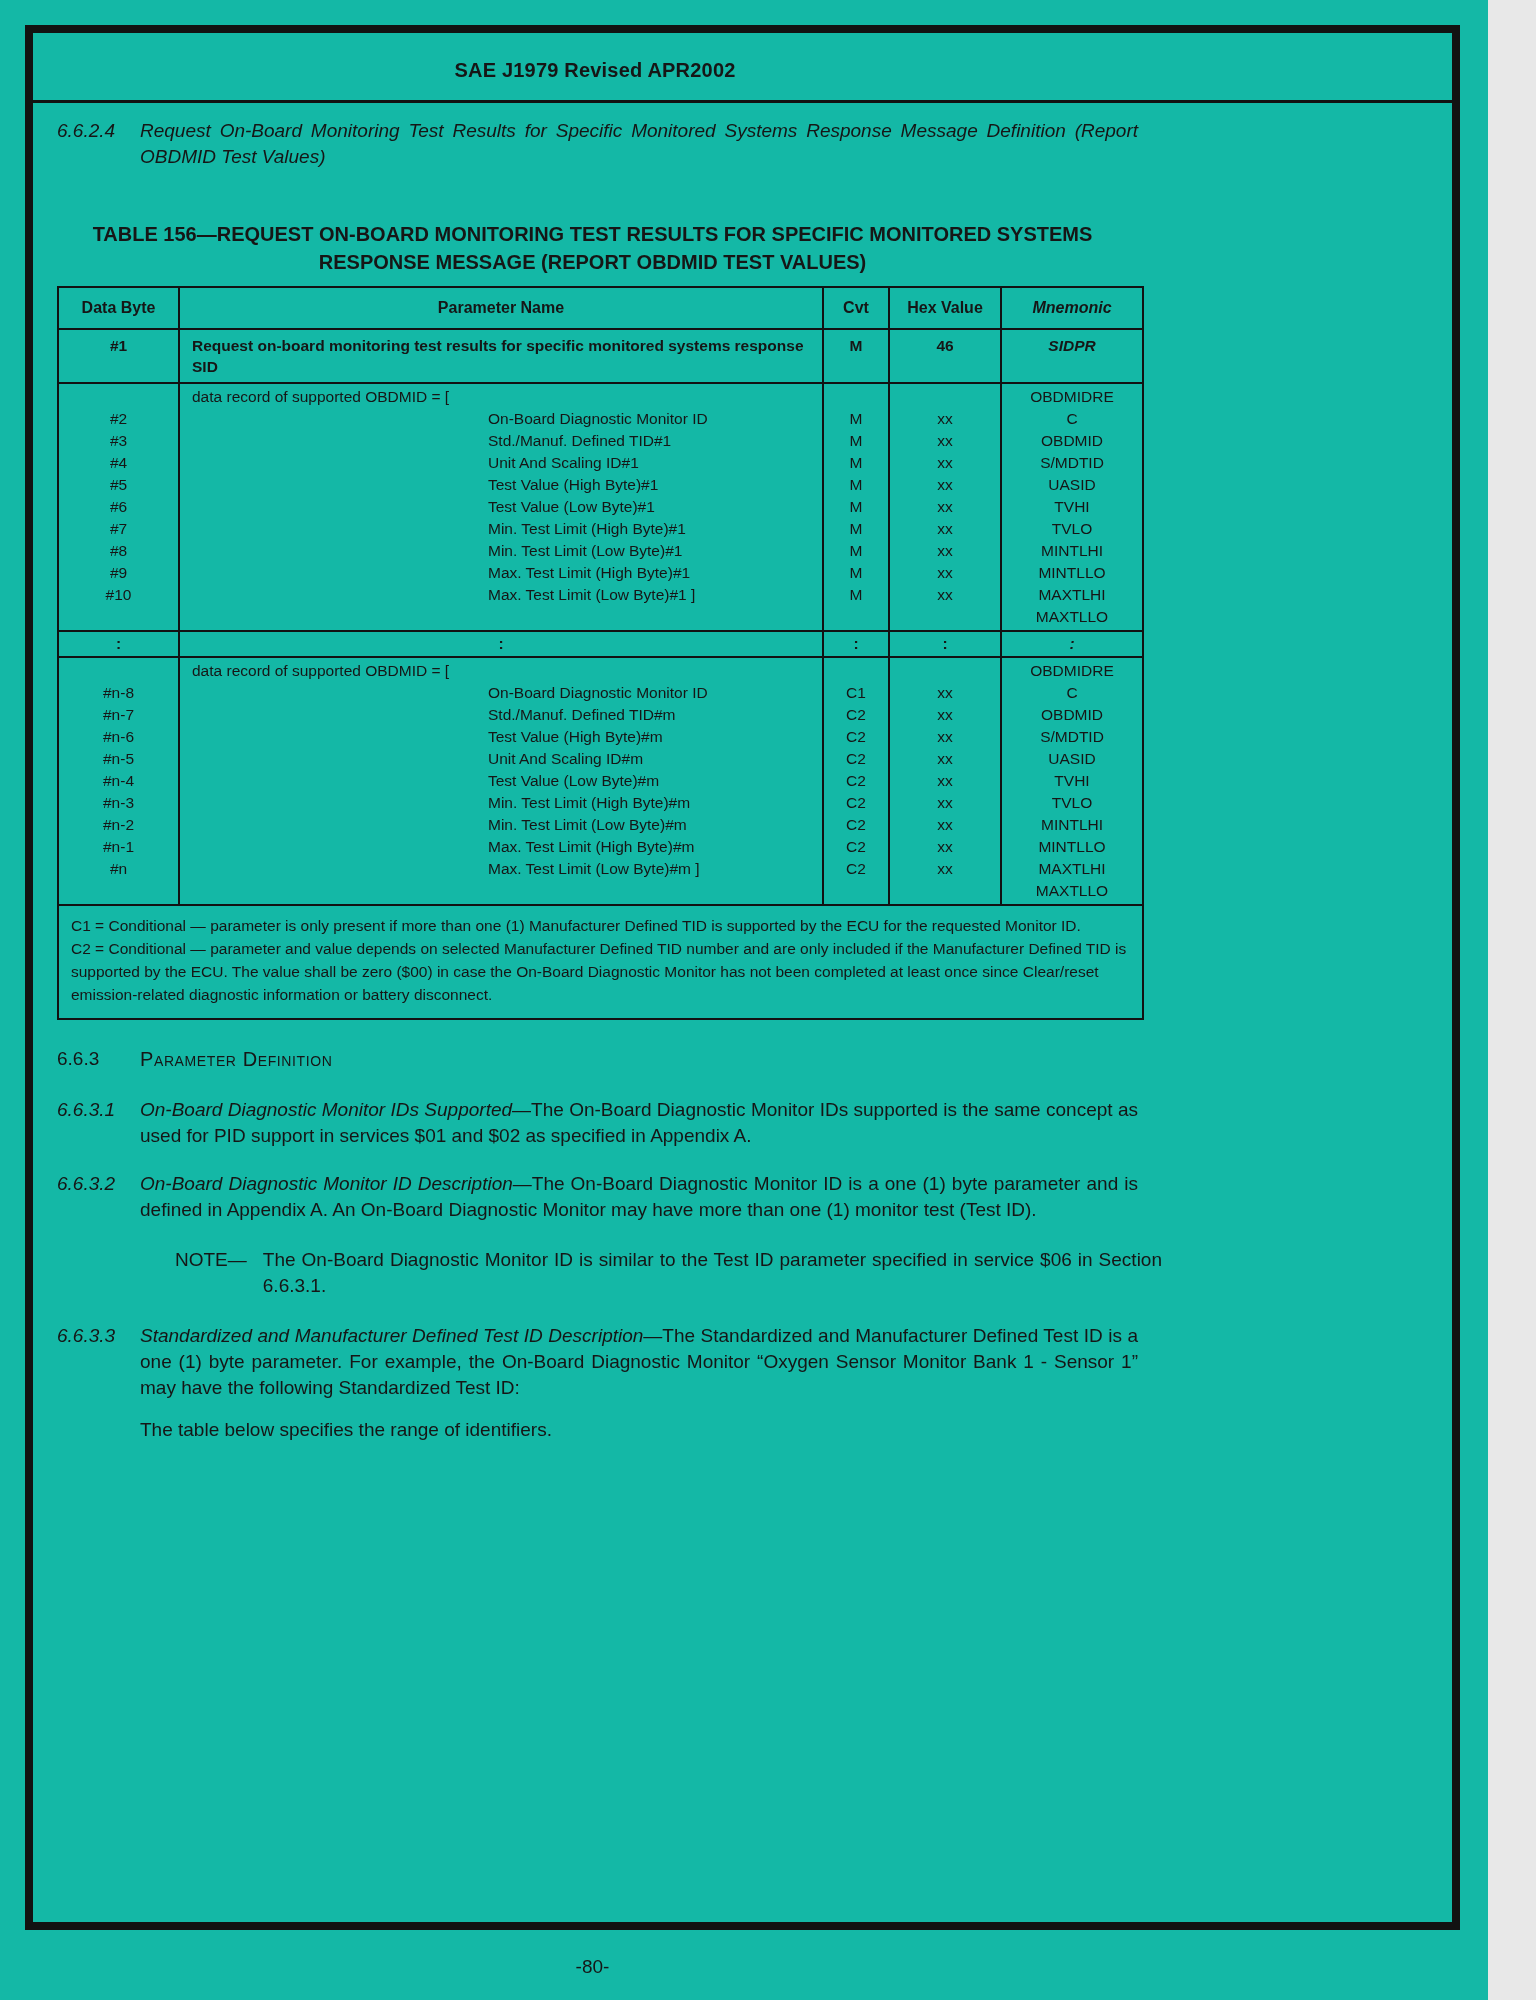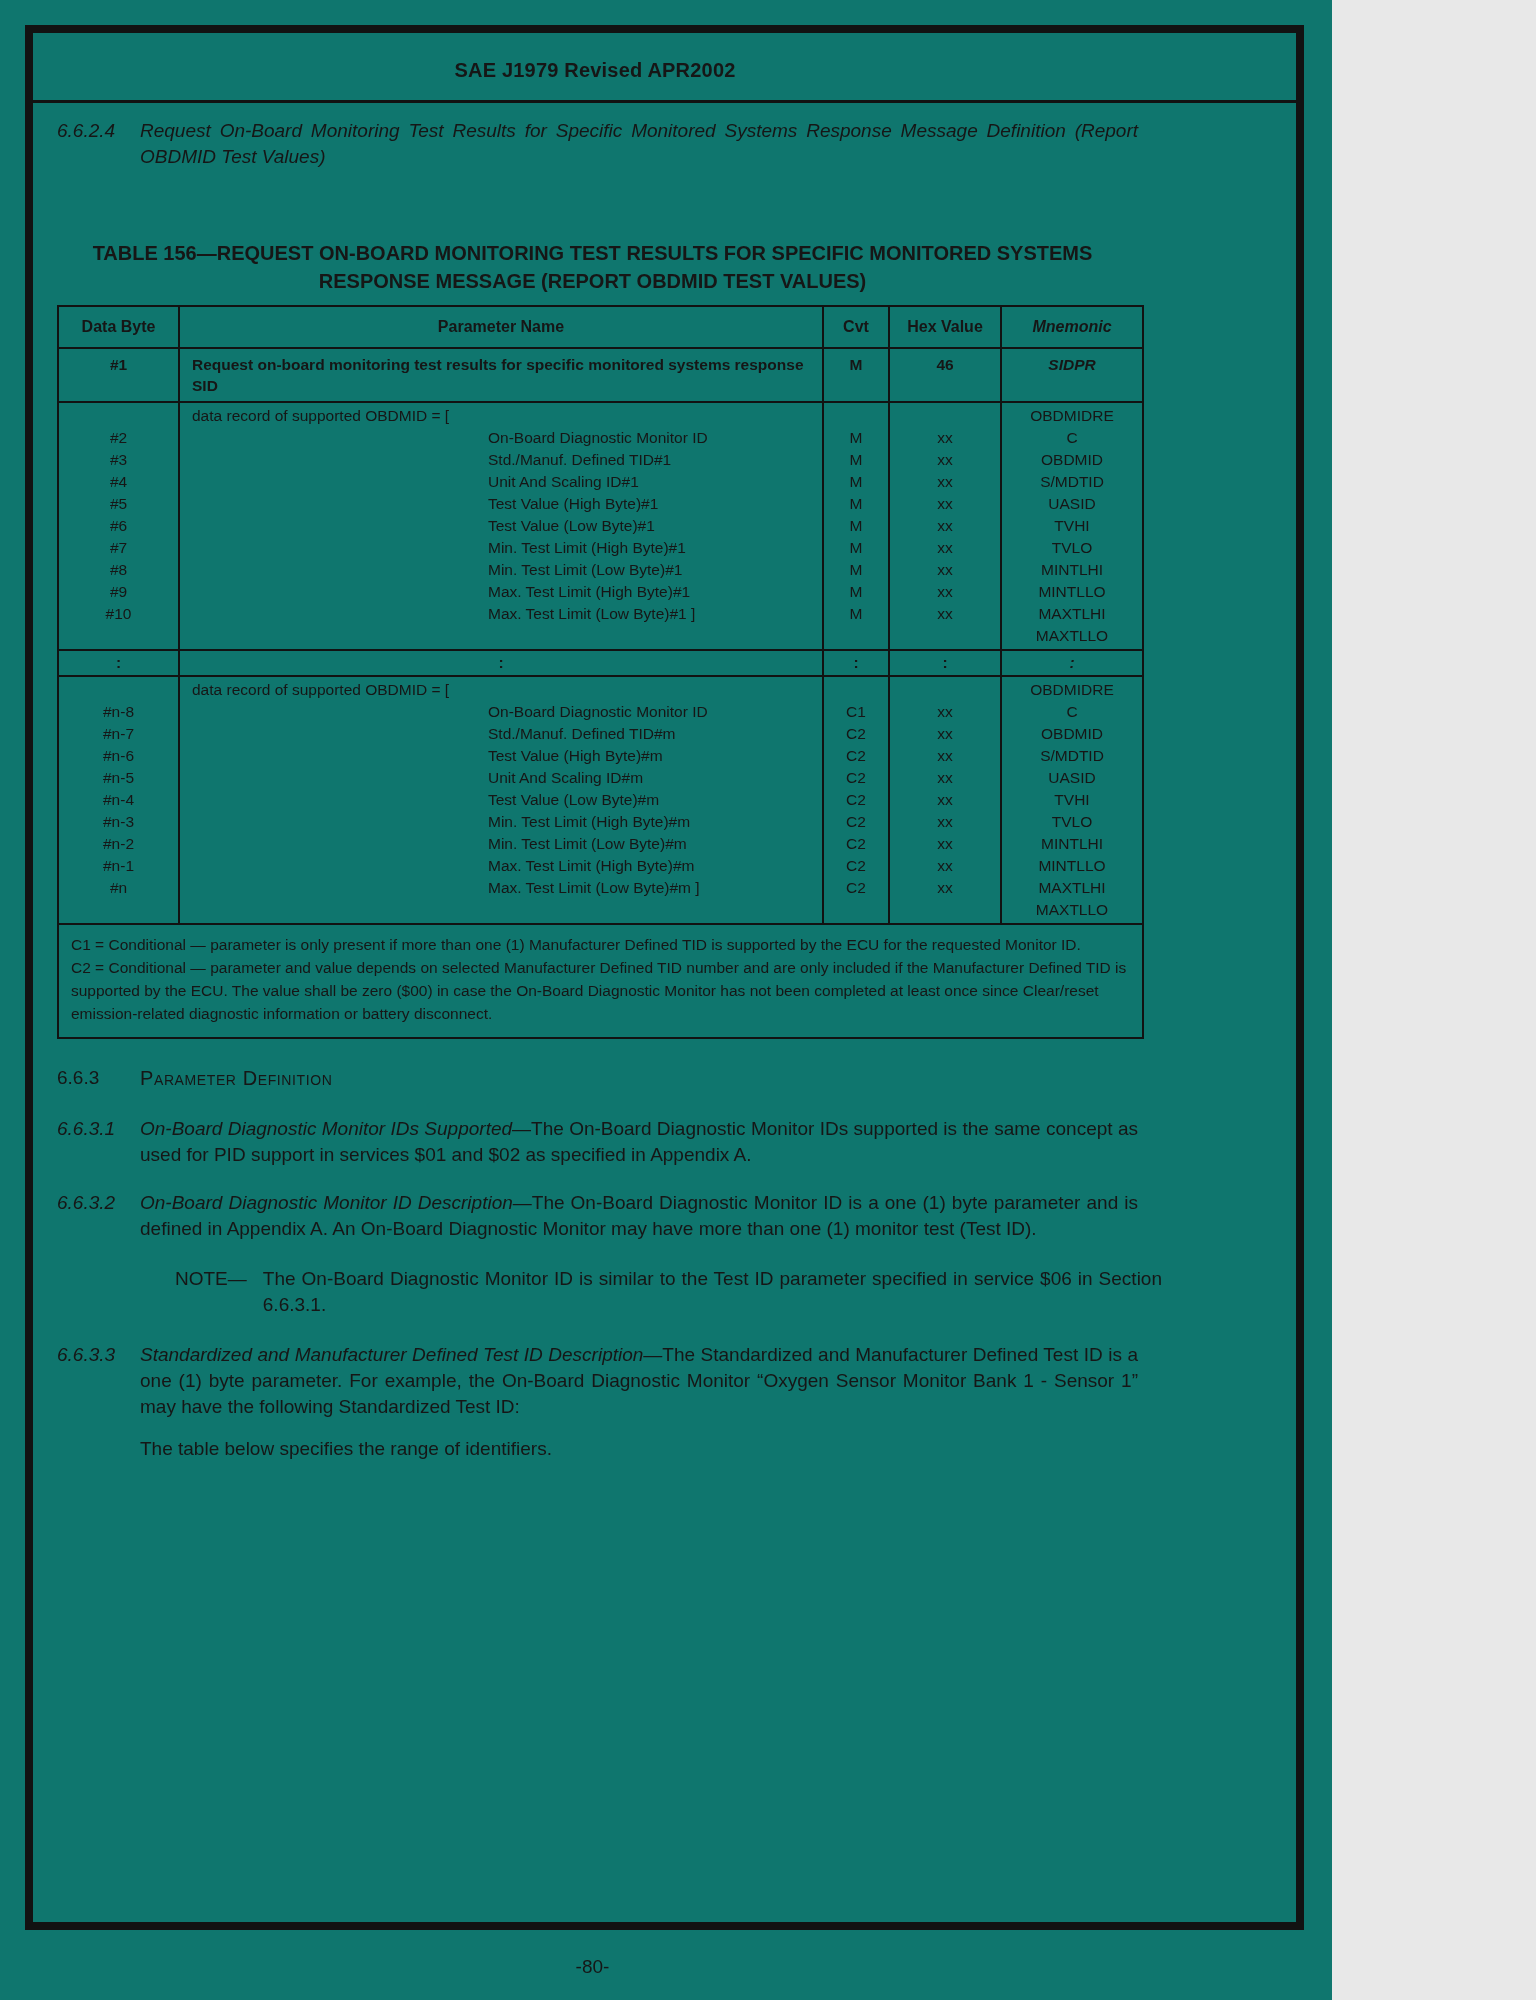--- a/index.html
+++ b/index.html
@@ -1,20 +1,20 @@
 <!DOCTYPE html>
 <html><head>
 <meta charset="utf-8">
 <style>
   * { box-sizing: border-box; margin: 0; padding: 0; }
   html, body { background: #e8e8e8; }
   .page {
     position: relative;
-    width: 1332px; height: 2000px;
-    background: #0f766e;
+    width: 1488px; height: 2000px;
+    background: #14b8a6;
     font-family: "Liberation Sans", "DejaVu Sans", sans-serif;
     color: #161616;
   }
   .frame {
     position: absolute;
     left: 25px; top: 25px; right: 28px; bottom: 70px;
     border: 8px solid #121212;
   }
   .doc-header {
     margin-top: 26px;
@@ -43,21 +43,21 @@
   .secnum.roman { font-style: normal; }
   .sec p {
     flex: 1;
     font-size: 19px; line-height: 26px;
     text-align: justify;
   }
   .it { font-style: italic; }
   .smallcaps { font-variant: small-caps; letter-spacing: 0.6px; font-size: 20px; }
 
   .table-title {
-    margin-top: 69px;
+    margin-top: 50px;
     width: 1071px;
     text-align: center;
     font-weight: bold;
     font-size: 20px;
     line-height: 28px;
   }
 
   
   .t156 {
     margin-top: 10px;

